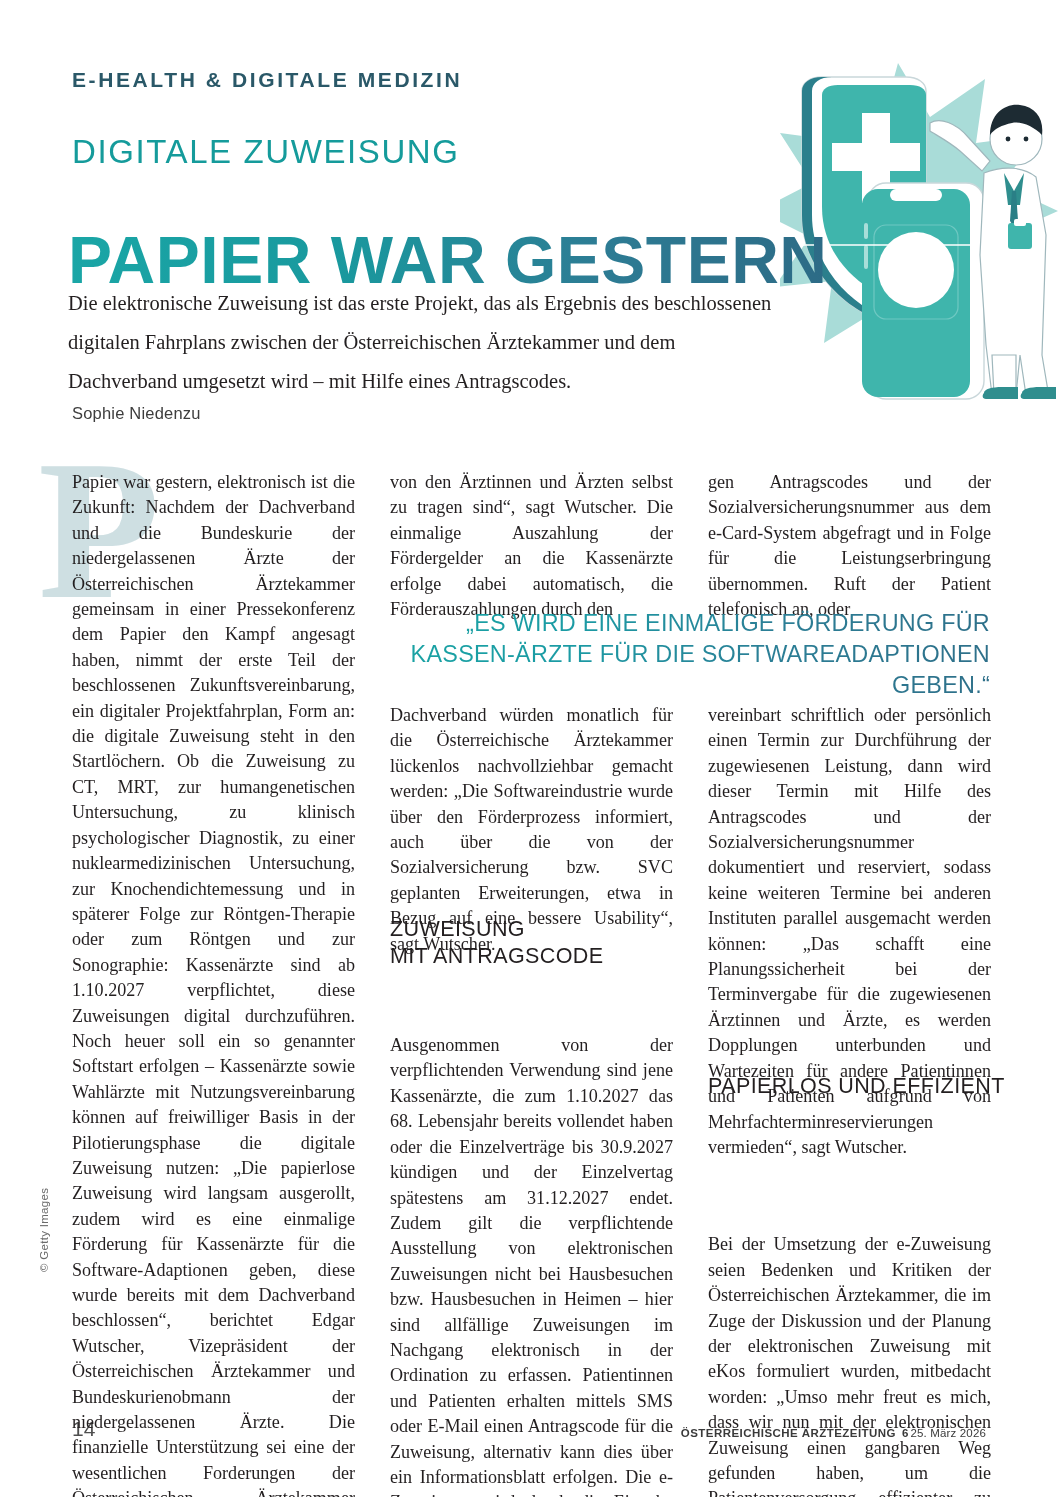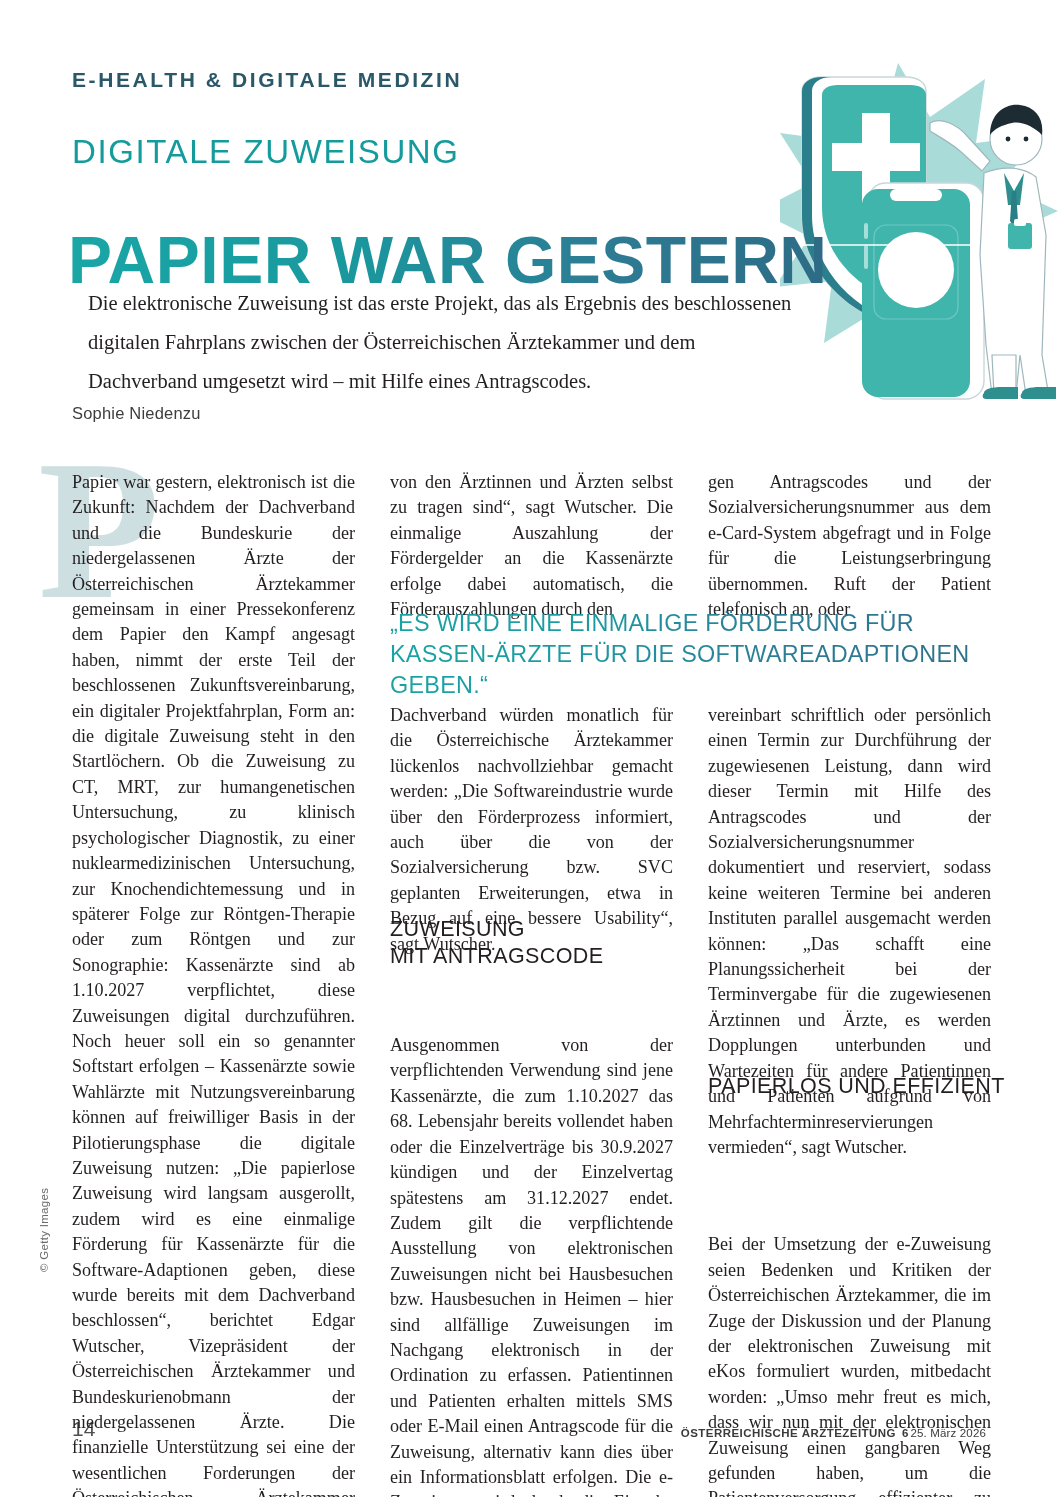--- a/index.html
+++ b/index.html
@@ -64,21 +64,21 @@
     white-space: nowrap;
     background: linear-gradient(90deg, #1aa6a6 0%, #19999e 35%, #2d7c94 70%, #2d6b86 100%);
     -webkit-background-clip: text;
     background-clip: text;
     color: transparent;
     line-height: 1.05;
   }
 
   .lede {
     position: absolute;
-    left: 88px;
+    left: 68px;
     top: 284px;
     width: 714px;
     font-family: "Liberation Serif", serif;
     font-size: 20.5px;
     line-height: 39px;
     color: #231f20;
   }
   .byline {
     position: absolute;
     left: 72px;
@@ -146,20 +146,21 @@
     width: 600px;
     font-size: 23.4px;
     line-height: 31px;
     letter-spacing: 0.25px;
     font-weight: 300;
     z-index: 3;
     background: linear-gradient(100deg, #19a3a3 0%, #1b9ba4 30%, #2b7f96 62%, #2e6f89 100%);
     -webkit-background-clip: text;
     background-clip: text;
     color: transparent;
+    text-align: right;
   }
 
   
   .subhead {
     position: absolute;
     font-size: 21.5px;
     line-height: 27px;
     letter-spacing: 0.4px;
     font-weight: 400;
     color: #231f20;

